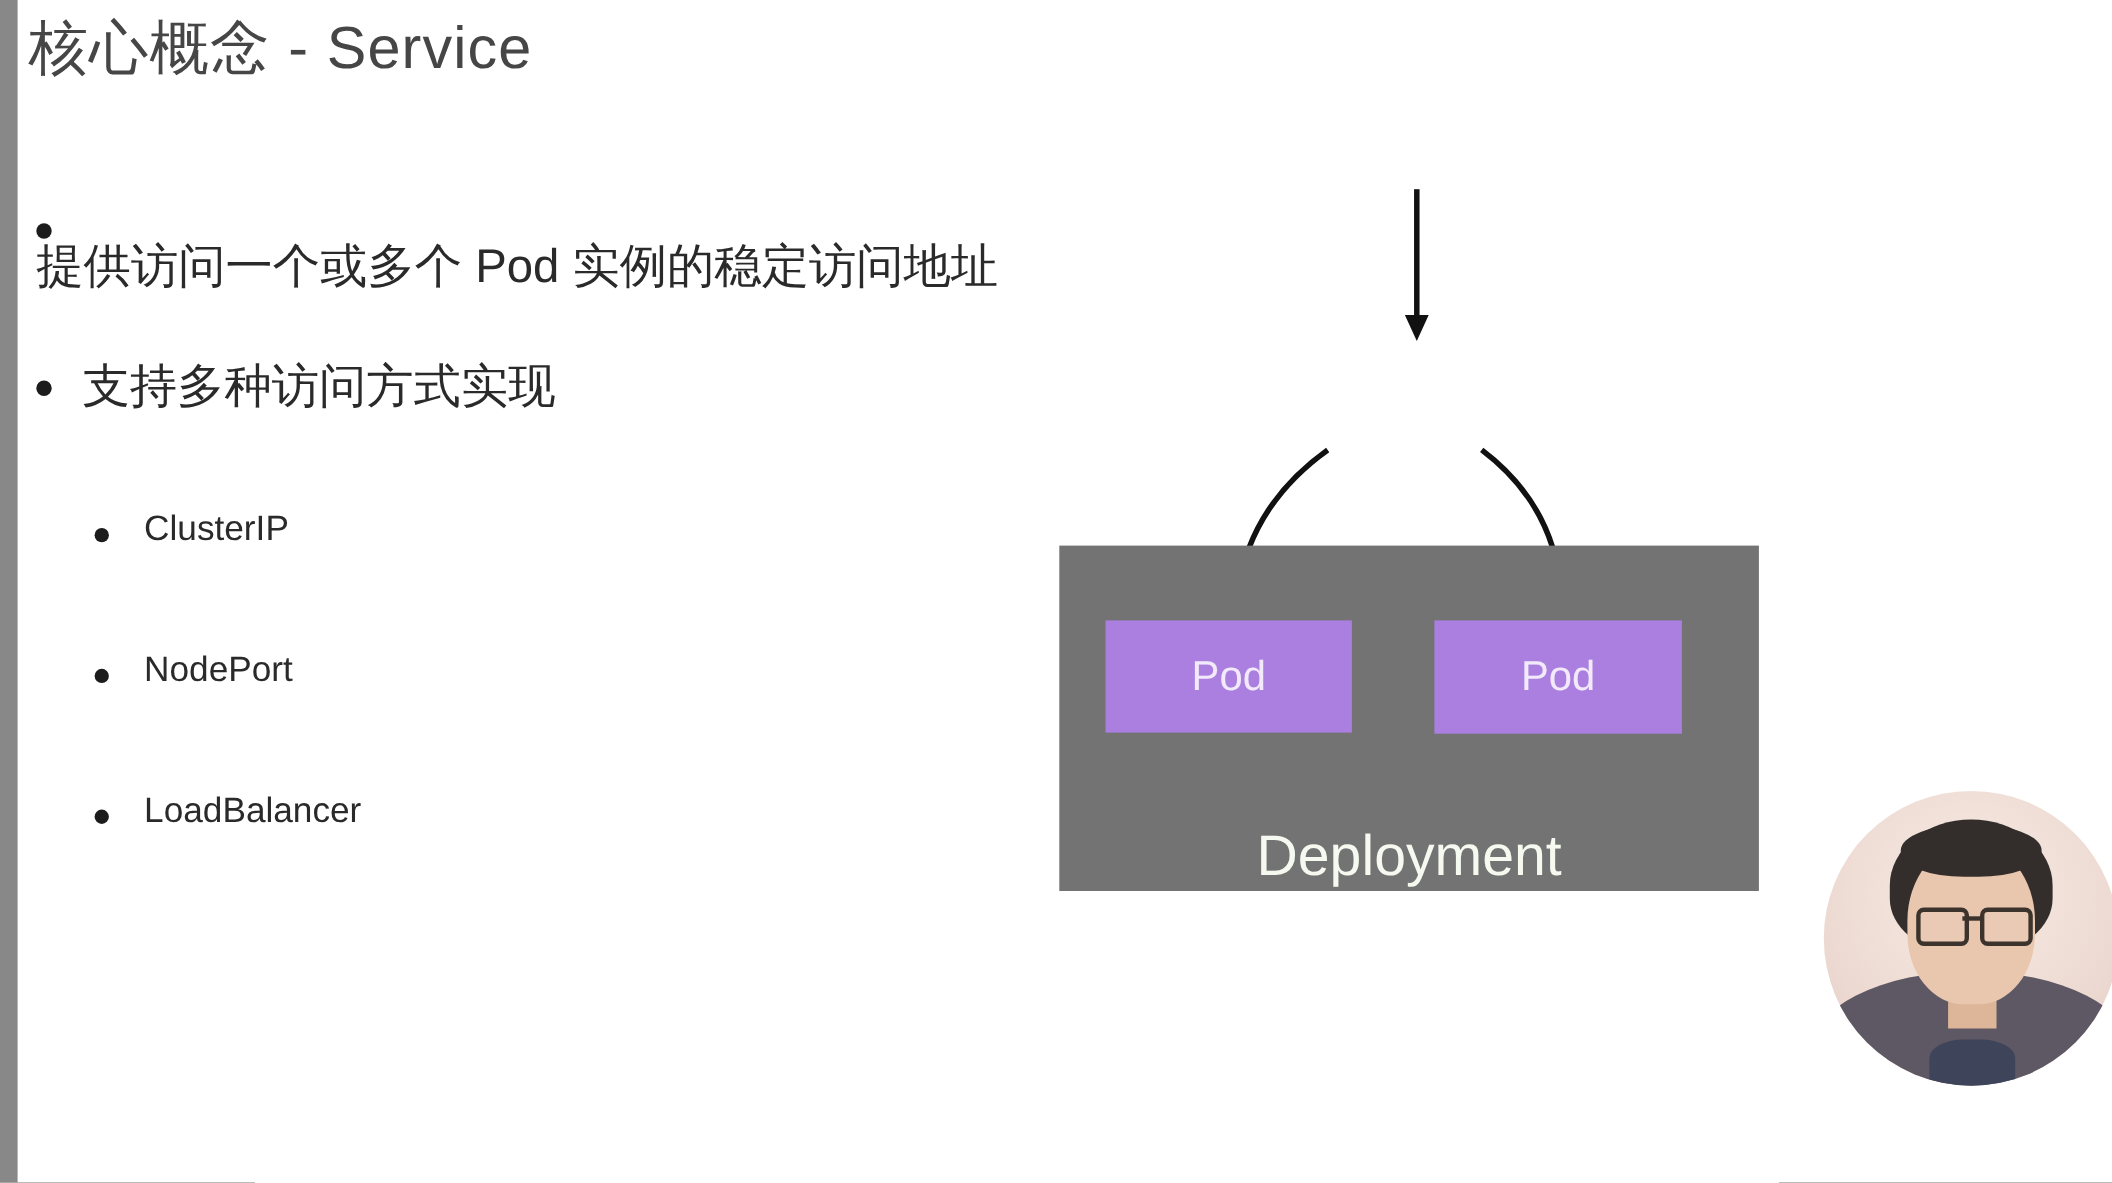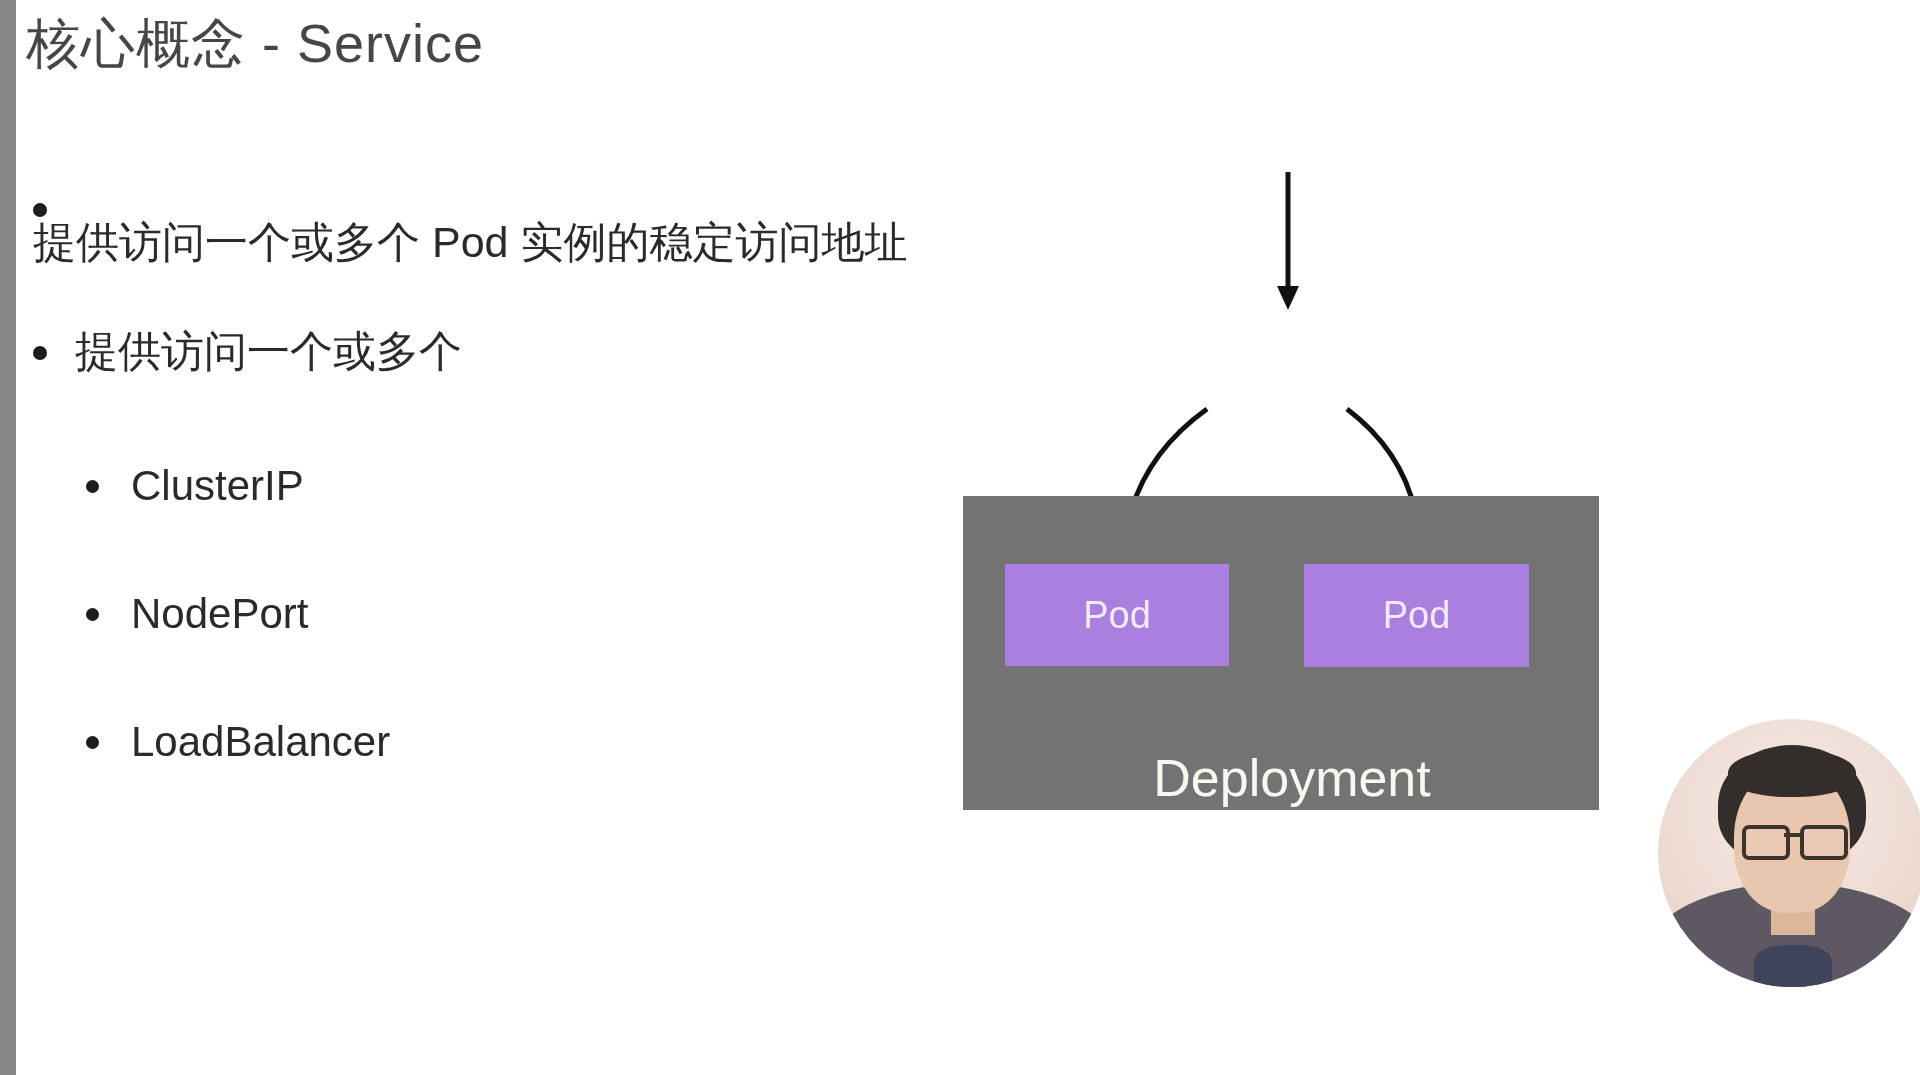--- a/index.html
+++ b/index.html
@@ -18,21 +18,21 @@
   }
   .bullet-row { position: absolute; display: flex; align-items: flex-start; }
   .bullet-row .dot {
     flex: 0 0 auto; border-radius: 50%; background: #1c1c1c;
   }
   .lvl1 { left: 17px; }
   .lvl1 .dot { width: 14px; height: 14px; margin: 20px 28px 0 0; }
   .lvl1 .btxt { font-size: 43px; color: #2a2a2a; line-height: 1.2; }
   .lvl2 { left: 70px; }
   .lvl2 .dot { width: 13px; height: 13px; margin: 19px 32px 0 0; }
-  .lvl2 .btxt { font-size: 42px; color: #2a2a2a; line-height: 1.2; }
+  .lvl2 .btxt { font-size: 32px; color: #2a2a2a; line-height: 1.2; }
   .b1 { top: 183px; flex-direction: column; }
   .b2 { top: 326px; }
   .s1 { top: 461px; }
   .s2 { top: 589px; }
   .s3 { top: 717px; }
 
   
   .svg-arrows { position: absolute; left: 0; top: 0; width: 1920px; height: 1075px; pointer-events: none; }
   .box { position: absolute; display: flex; align-items: center; justify-content: center; }
   .service-box {
@@ -44,21 +44,21 @@
     background: #737373;
   }
   .pod-box {
     background: #ab7fdf; color: #f2eafb; font-size: 38px;
     position: absolute; display: flex; align-items: center; justify-content: center;
   }
   .pod1 { left: 42px; top: 68px; width: 224px; height: 102px; }
   .pod2 { left: 341px; top: 68px; width: 225px; height: 103px; }
   .deployment-label {
     position: absolute; left: 0; bottom: 4px; width: 100%;
-    text-align: center; color: #f5f9f0; font-size: 52px; line-height: 1.05; padding-left: 11px;
+    text-align: center; color: #f5f9f0; font-size: 52px; line-height: 1.05;
   }
 
   
   .webcam {
     position: absolute; left: 1642px; top: 719px; width: 268px; height: 268px;
     border-radius: 50%; overflow: hidden;
     background: radial-gradient(circle at 50% 35%, #f6eae3 0%, #eedcd4 55%, #e3cbc2 100%);
   }
   .wc-hair {
     position: absolute; left: 60px; top: 26px; width: 148px; height: 120px;
@@ -118,21 +118,21 @@
 <div class="stage">
 
   <h1 class="title">核心概念 - Service</h1>
 
   <div class="bullet-row lvl1 b1">
     <span class="dot"></span>
     <span class="btxt">提供访问一个或多个 Pod 实例的稳定访问地址</span>
   </div>
   <div class="bullet-row lvl1 b2">
     <span class="dot"></span>
-    <span class="btxt">提供访问一个或多个</span>
+    <span class="btxt">支持多种访问方式实现</span>
   </div>
   <div class="bullet-row lvl2 s1">
     <span class="dot"></span>
     <span class="btxt">ClusterIP</span>
   </div>
   <div class="bullet-row lvl2 s3">
     <span class="dot"></span>
     <span class="btxt">LoadBalancer</span>
   </div>
   <div class="bullet-row lvl2 s2">

